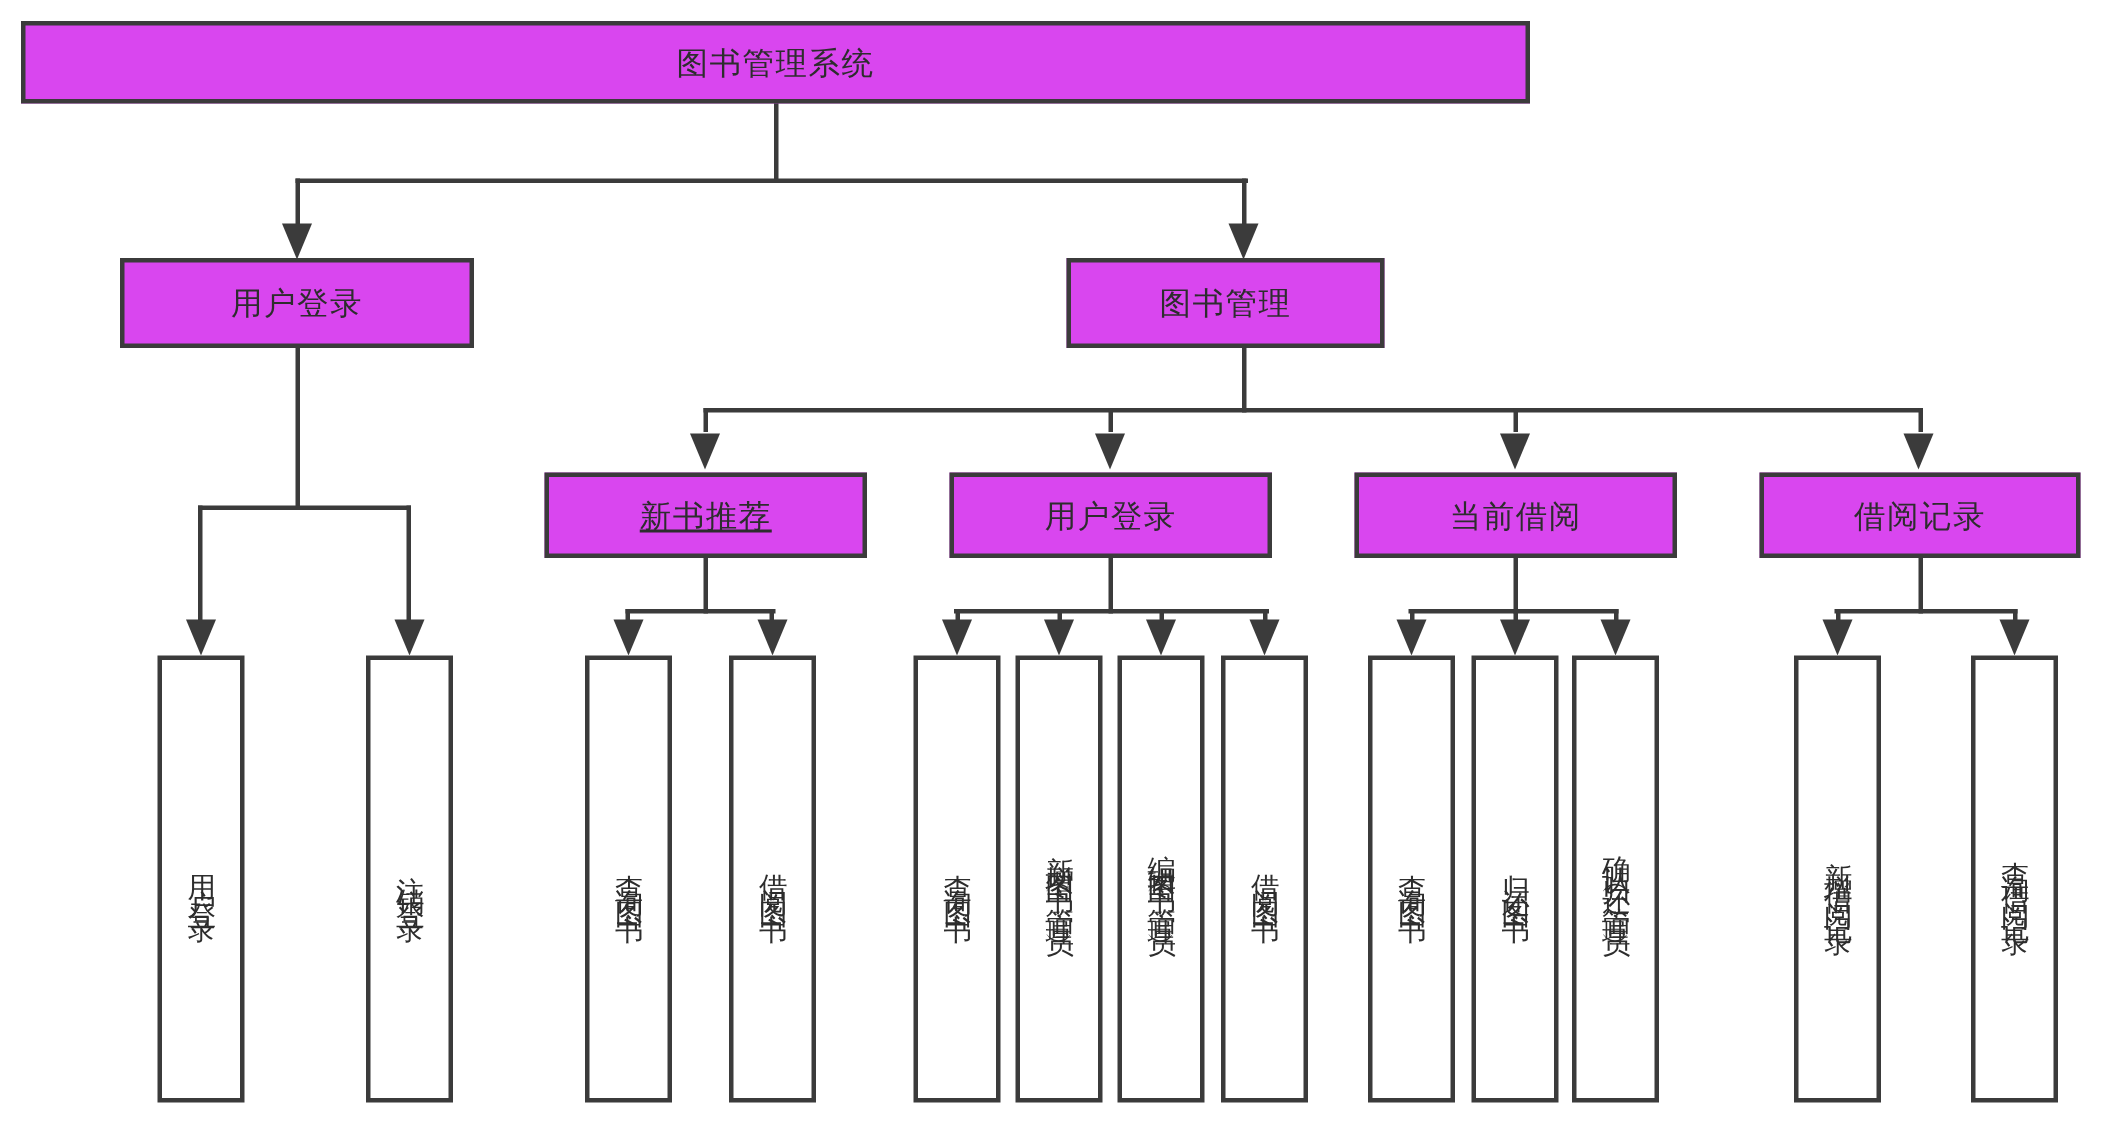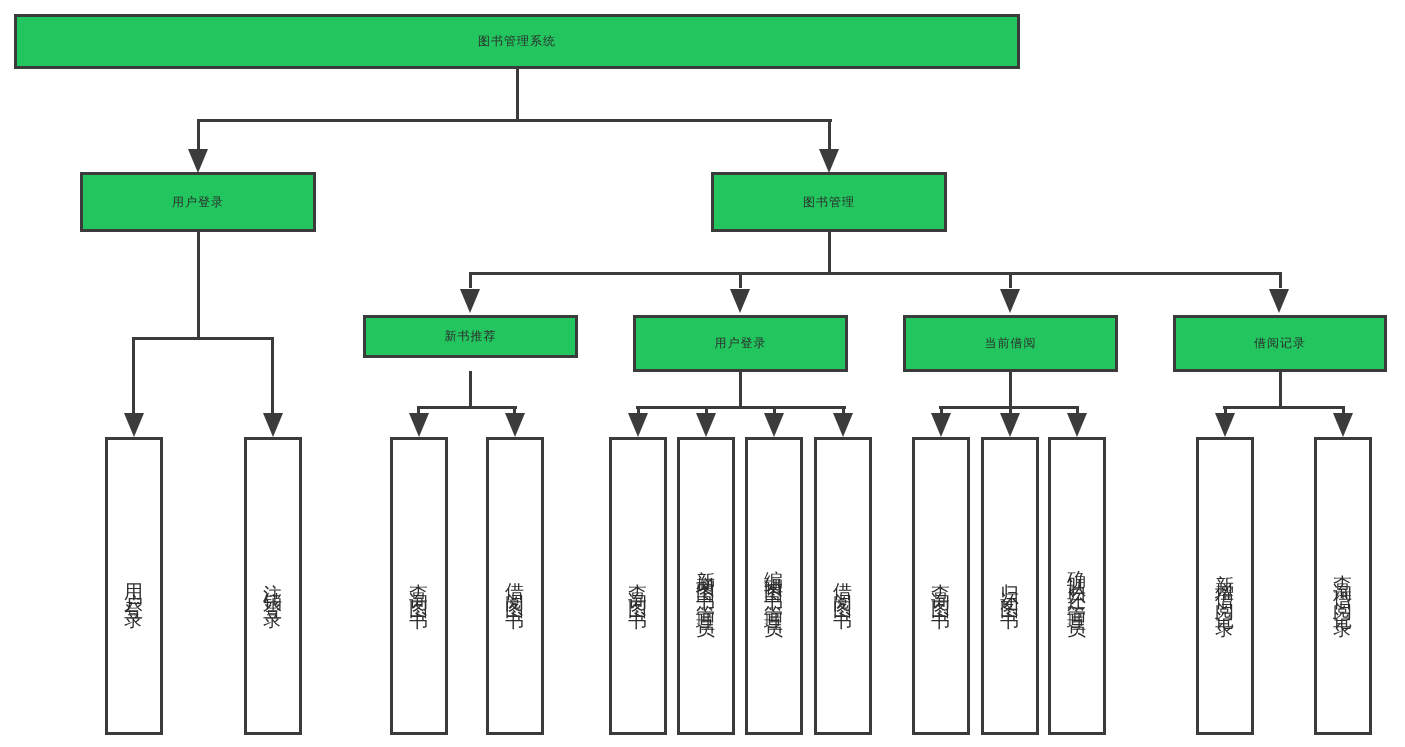--- a/index.html
+++ b/index.html
@@ -7,27 +7,27 @@
     position: relative;
     width: 1405px;
     height: 747px;
     background: #ffffff;
     font-family: "Liberation Sans", "DejaVu Sans", sans-serif;
     overflow: hidden;
   }
   .box {
     position: absolute;
     box-sizing: border-box;
-    background: #22c55e;
+    background: #d946ef;
     border: 3px solid #3b3b3b;
     color: #2d2d2d;
     display: flex;
     align-items: center;
     justify-content: center;
-    font-size: 12px;
+    font-size: 21px;
     letter-spacing: 1px;
     z-index: 2;
   }
   .leaf {
     position: absolute;
     box-sizing: border-box;
     background: #ffffff;
     border: 3px solid #3b3b3b;
     color: #2d2d2d;
     width: 58px;
@@ -77,41 +77,41 @@
   <div class="box" style="left:14px; top:14px; width:1006px; height:55px;">图书管理系统</div>
 
   <div class="vline" style="left:516px; top:68px; height:54px;"></div>
   <div class="hline" style="left:197px; top:119px; width:635px;"></div>
   <div class="vline" style="left:197px; top:119px; height:32px;"></div>
   <div class="vline" style="left:828px; top:119px; height:32px;"></div>
   <div class="arrow" style="left:188px; top:149px;"></div>
   <div class="arrow" style="left:819px; top:149px;"></div>
 
   <div class="box" style="left:80px; top:172px; width:236px; height:60px;">用户登录</div>
-  <div class="box" style="left:711px; top:172px; width:236px; height:60px;">图书管理</div>
+  <div class="box" style="left:711px; top:172px; width:212px; height:60px;">图书管理</div>
 
   <div class="vline" style="left:197px; top:231px; height:109px;"></div>
   <div class="hline" style="left:132px; top:337px; width:142px;"></div>
   <div class="vline" style="left:132px; top:337px; height:78px;"></div>
   <div class="vline" style="left:271px; top:337px; height:78px;"></div>
   <div class="arrow" style="left:124px; top:413px;"></div>
   <div class="arrow" style="left:263px; top:413px;"></div>
 
   <div class="vline" style="left:828px; top:231px; height:44px;"></div>
   <div class="hline" style="left:469px; top:272px; width:813px;"></div>
   <div class="vline" style="left:469px; top:272px; height:16px;"></div>
   <div class="vline" style="left:739px; top:272px; height:16px;"></div>
   <div class="vline" style="left:1009px; top:272px; height:16px;"></div>
   <div class="vline" style="left:1279px; top:272px; height:16px;"></div>
   <div class="arrow" style="left:460px; top:289px;"></div>
   <div class="arrow" style="left:730px; top:289px;"></div>
   <div class="arrow" style="left:1000px; top:289px;"></div>
   <div class="arrow" style="left:1269px; top:289px;"></div>
 
-  <div class="box" style="left:363px; top:315px; width:215px; height:43px;">新书推荐</div>
+  <div class="box" style="left:363px; top:315px; width:215px; height:57px;text-decoration:underline;">新书推荐</div>
   <div class="box" style="left:633px; top:315px; width:215px; height:57px;">用户登录</div>
   <div class="box" style="left:903px; top:315px; width:215px; height:57px;">当前借阅</div>
   <div class="box" style="left:1173px; top:315px; width:214px; height:57px;">借阅记录</div>
 
   <div class="vline" style="left:469px; top:371px; height:38px;"></div>
   <div class="hline" style="left:417px; top:406px; width:100px;"></div>
   <div class="vline" style="left:417px; top:406px; height:10px;"></div>
   <div class="vline" style="left:513px; top:406px; height:10px;"></div>
   <div class="arrow" style="left:409px; top:413px;"></div>
   <div class="arrow" style="left:505px; top:413px;"></div>

